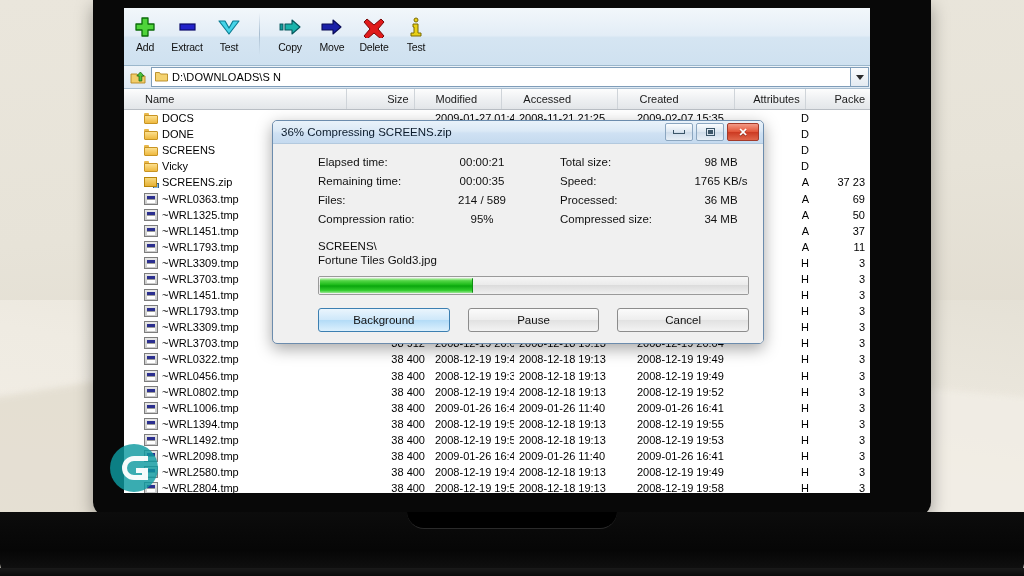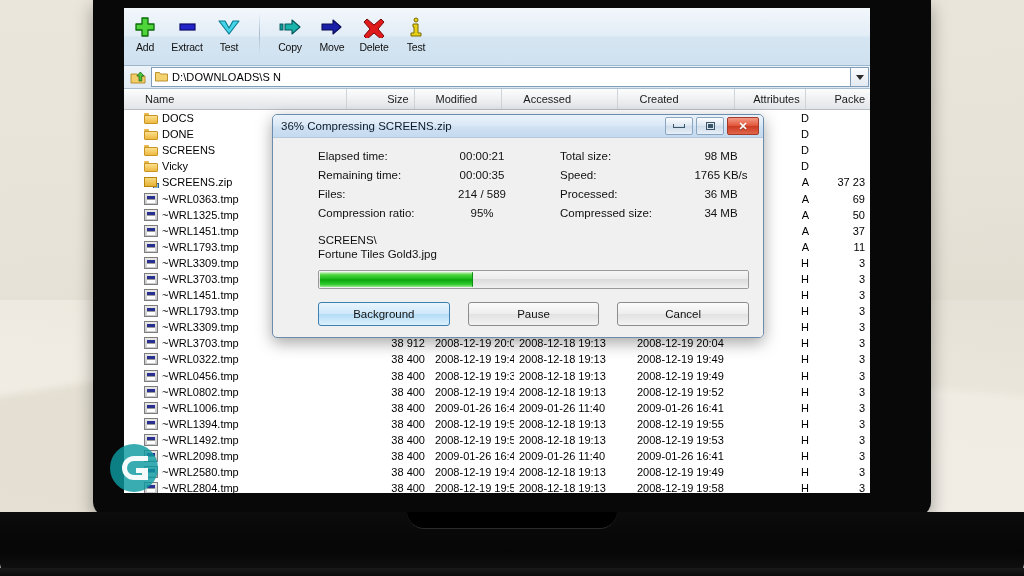--- a/index.html
+++ b/index.html
@@ -126,21 +126,21 @@
     background:linear-gradient(180deg,#f7d97f,#e6b135);border:1px solid #b8860b;box-sizing:border-box;}
   .ico-zip i{position:absolute;right:-1px;bottom:-1px;width:6px;height:6px;
     background:#8ab4d8;border:1px solid #31618c;box-sizing:border-box;}
   .ico-tmp{width:14px;height:12px;position:relative;flex:0 0 14px;
     background:linear-gradient(180deg,#e8e8e8,#c9c9c9);border:1px solid #7d7d7d;box-sizing:border-box;}
   .ico-tmp i{position:absolute;left:2px;top:2px;right:2px;height:4px;background:#2b2f8f;}
   .ico-tmp b{position:absolute;left:2px;bottom:1px;right:2px;height:3px;background:#fff;border-top:1px solid #9a9a9a;}
 
   
   .dlg{
-    position:absolute;left:148px;top:106px;width:490px;height:222px;
+    position:absolute;left:148px;top:112px;width:490px;height:222px;
     background:#f0f0f0;
     border:1px solid #6c8cad;border-radius:5px;
     box-shadow:0 5px 16px rgba(0,0,0,.35);
     display:flex;flex-direction:column;overflow:hidden;
   }
   .dlg-tb{
     height:22px;flex:0 0 22px;display:flex;align-items:center;
     background:linear-gradient(180deg,#e9f2fa 0%,#dbe9f6 45%,#cfe1f3 55%,#c5daef 100%);
     border-bottom:1px solid #b3c9de;padding-left:8px;
     border-radius:4px 4px 0 0;

